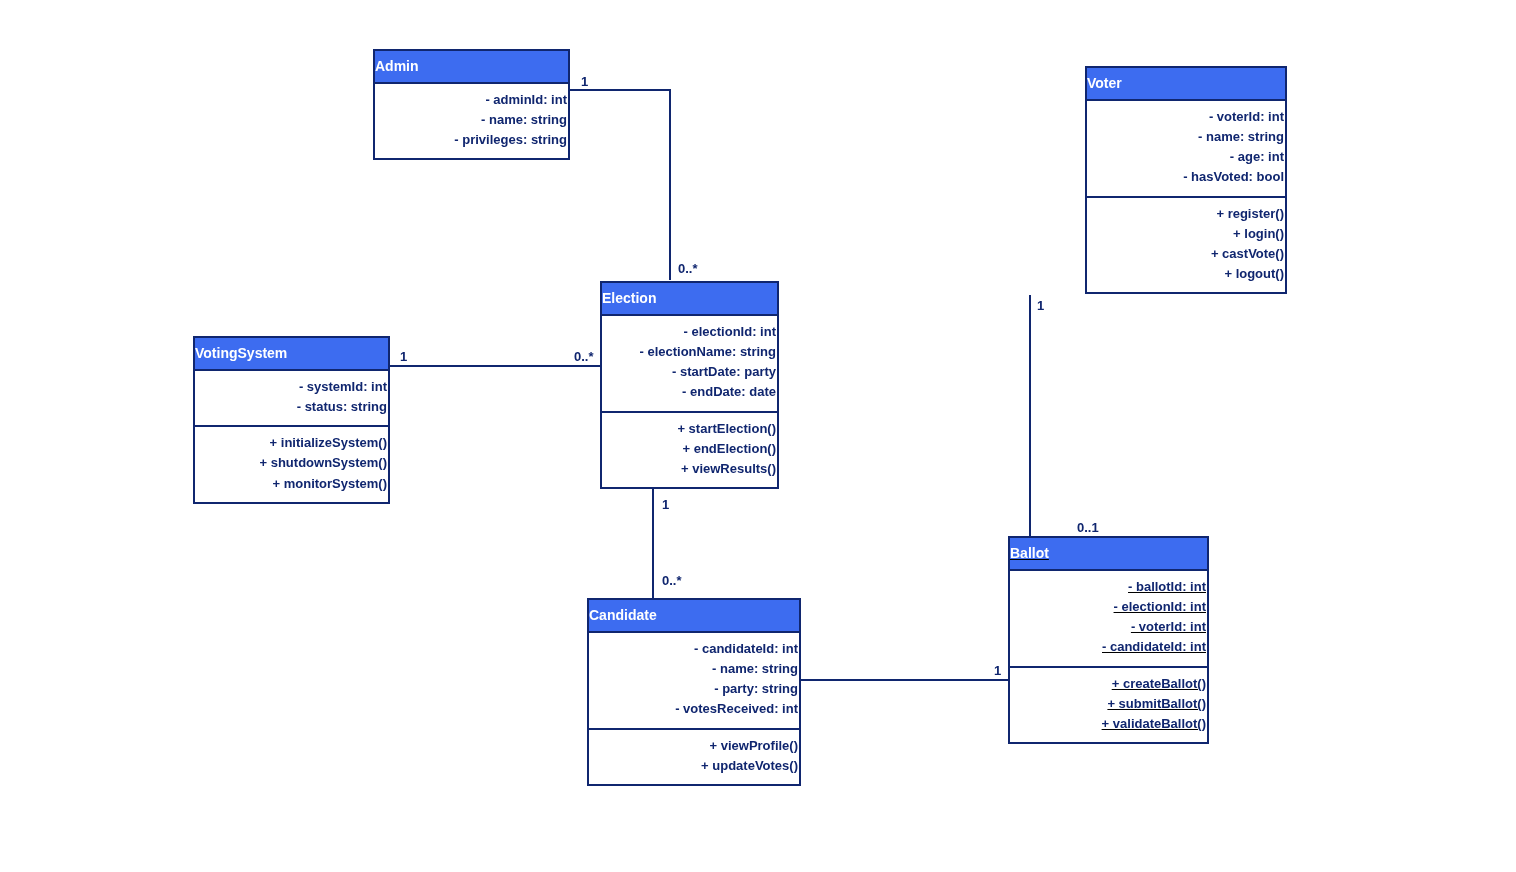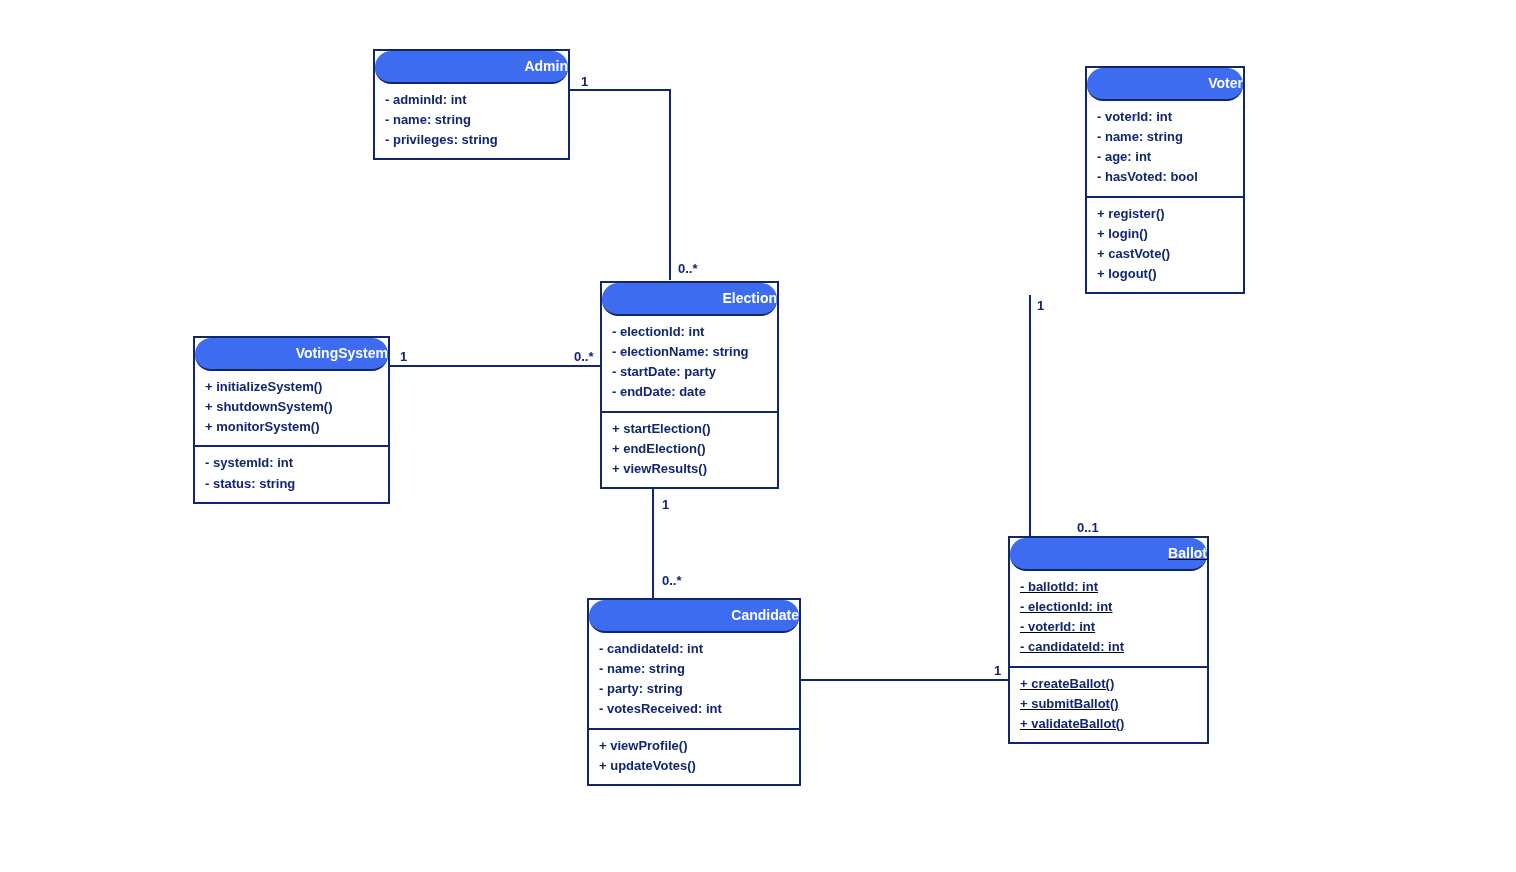--- a/index.html
+++ b/index.html
@@ -21,33 +21,33 @@
   }
   .uml-class {
     position: absolute;
     border: 2px solid #10266f;
     background: #ffffff;
   }
   .uml-header {
     background: #3d6cf0;
     color: #ffffff;
     font-weight: bold;
-    text-align: right;
+    text-align: left;
     padding: 7px 0 8px 0;
     font-size: 14px;
     border-bottom: 2px solid #10266f;
-    border-radius: 16px;
   }
   .uml-section {
-    padding: 6px 10px 8px 10px;
+    padding: 6px 1px 8px 10px;
     border-bottom: 2px solid #10266f;
     color: #10266f;
     font-size: 13px;
     font-weight: bold;
     line-height: 1.55;
+    text-align: right;
   }
   .uml-section:last-child { border-bottom: none; }
   .uml-section div { white-space: nowrap; }
   .connector {
     position: absolute;
     stroke: #10266f;
     stroke-width: 2;
     fill: none;
   }
   .mult {
@@ -92,46 +92,46 @@
 
   <div class="uml-class" style="left:343px; top:29px; width:197px;">
     <div class="uml-header">Admin</div>
     <div class="uml-section">
       <div>- adminId: int</div>
       <div>- name: string</div>
       <div>- privileges: string</div>
     </div>
   </div>
 
-  <div class="uml-class" style="left:1055px; top:46px; width:160px;">
+  <div class="uml-class" style="left:1055px; top:46px; width:202px;">
     <div class="uml-header">Voter</div>
     <div class="uml-section">
       <div>- voterId: int</div>
       <div>- name: string</div>
       <div>- age: int</div>
       <div>- hasVoted: bool</div>
     </div>
     <div class="uml-section">
       <div>+ register()</div>
       <div>+ login()</div>
       <div>+ castVote()</div>
       <div>+ logout()</div>
     </div>
   </div>
 
   <div class="uml-class" style="left:163px; top:316px; width:197px;">
     <div class="uml-header">VotingSystem</div>
     <div class="uml-section">
+      <div>- systemId: int</div>
+      <div>- status: string</div>
+    </div>
+    <div class="uml-section">
       <div>+ initializeSystem()</div>
       <div>+ shutdownSystem()</div>
       <div>+ monitorSystem()</div>
-    </div>
-    <div class="uml-section">
-      <div>- systemId: int</div>
-      <div>- status: string</div>
     </div>
   </div>
 
   <div class="uml-class" style="left:570px; top:261px; width:179px;">
     <div class="uml-header">Election</div>
     <div class="uml-section">
       <div>- electionId: int</div>
       <div>- electionName: string</div>
       <div>- startDate: party</div>
       <div>- endDate: date</div>

